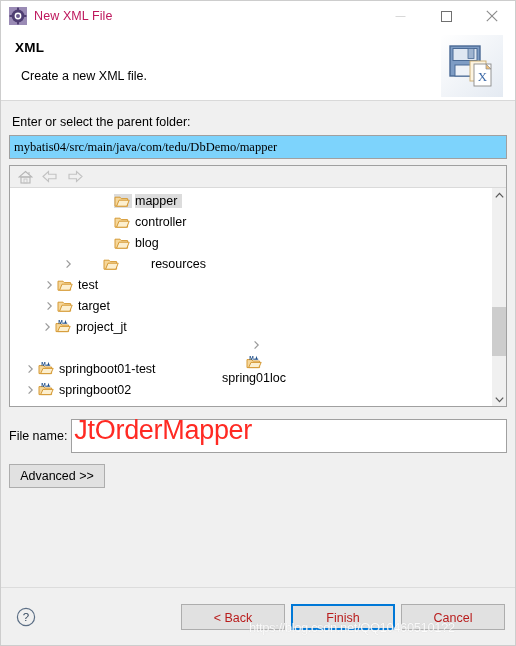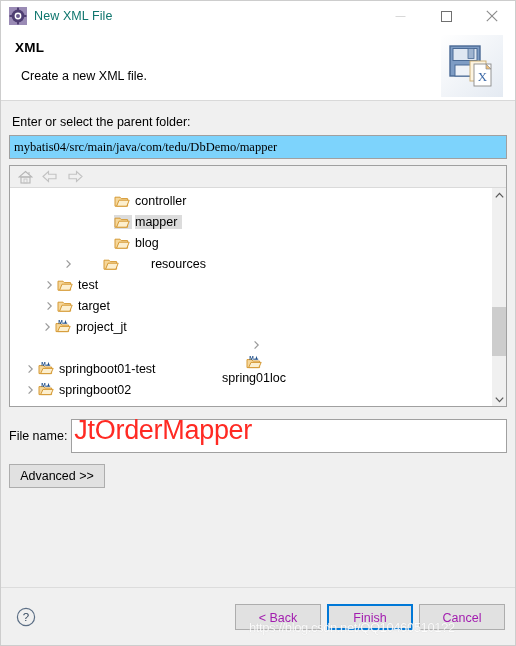--- a/index.html
+++ b/index.html
@@ -30,21 +30,21 @@
     padding-left: 8px;
   }
   .title-icon {
     width: 18px; height: 18px;
     flex: 0 0 18px;
     margin-right: 7px;
     position: relative;
   }
   .title-text {
     font-size: 12.5px;
-    color: #0f766e;
+    color: #be185d;
     letter-spacing: 0.1px;
     white-space: nowrap;
   }
   .win-controls { margin-left: auto; display: flex; height: 30px; }
   .win-btn {
     width: 46px; height: 30px;
     display: flex; align-items: center; justify-content: center;
   }
   .win-btn svg { display: block; }
 
@@ -217,26 +217,26 @@
     border-top: 1px solid #dcdcdc;
     background: #f0f0f0;
     height: 58px;
     display: flex; align-items: center;
     padding: 0 10px;
     position: relative;
   }
   .help-icon { width: 20px; height: 20px; margin-left: 5px; }
   .btn-group { margin-left: auto; display: flex; gap: 6px; align-items: center; }
   .dlg-btn {
-    width: 86px; height: 26px;
+    width: 104px; height: 26px;
     background: #e1e1e1;
     border: 1px solid #adadad;
     font-family: "Liberation Sans", sans-serif;
     font-size: 12.5px;
-    color: #a21caf;
+    color: #b91c1c;
     text-align: center;
     line-height: 24px;
   }
   .dlg-btn.default {
     border: 2px solid #0078d7;
     line-height: 22px;
   }
 
   .watermark {
     position: absolute;
@@ -346,47 +346,47 @@
         </span>
         <span class="tb-icon">
           <svg width="16" height="13" viewBox="0 0 16 13">
             <polygon points="15,6.5 9.5,1.5 9.5,4.2 2,4.2 2,8.8 9.5,8.8 9.5,11.5" fill="none" stroke="#c2c2c2" stroke-width="1.1"></polygon>
           </svg>
         </span>
       </div>
 
       <div class="tree-main">
         <div class="tree-list" id="tree-list">
-            <div class="tree-row" style="padding-left: 88px;">
+            <div class="tree-row selected" style="padding-left: 88px;">
               <span class="twisty empty">
                 <svg width="7" height="10" viewBox="0 0 7 10">
                   <polyline points="1.6,1.4 5.2,5 1.6,8.6" fill="none" stroke="#9b9b9b" stroke-width="1.2"></polyline>
                 </svg>
               </span>
               <span class="ic">
                 <svg width="16" height="14" viewBox="0 0 16 14">
                   <path d="M1 3.2 L6 3.2 L7.3 4.6 L13.6 4.6 L13.6 12.2 L1 12.2 Z" fill="#f6d79a" stroke="#d59a36" stroke-width="1"></path>
                   <path d="M2.6 12.2 L5.0 6.2 L15.2 6.2 L12.8 12.2 Z" fill="#fcefcf" stroke="#d59a36" stroke-width="1"></path>
                 </svg>
               </span>
-              <span class="lbl">controller</span>
-            </div>
-            <div class="tree-row selected" style="padding-left: 88px;">
+              <span class="lbl">mapper</span>
+            </div>
+            <div class="tree-row" style="padding-left: 88px;">
               <span class="twisty empty">
                 <svg width="7" height="10" viewBox="0 0 7 10">
                   <polyline points="1.6,1.4 5.2,5 1.6,8.6" fill="none" stroke="#9b9b9b" stroke-width="1.2"></polyline>
                 </svg>
               </span>
               <span class="ic">
                 <svg width="16" height="14" viewBox="0 0 16 14">
                   <path d="M1 3.2 L6 3.2 L7.3 4.6 L13.6 4.6 L13.6 12.2 L1 12.2 Z" fill="#f6d79a" stroke="#d59a36" stroke-width="1"></path>
                   <path d="M2.6 12.2 L5.0 6.2 L15.2 6.2 L12.8 12.2 Z" fill="#fcefcf" stroke="#d59a36" stroke-width="1"></path>
                 </svg>
               </span>
-              <span class="lbl">mapper</span>
+              <span class="lbl">controller</span>
             </div>
             <div class="tree-row" style="padding-left: 88px;">
               <span class="twisty empty">
                 <svg width="7" height="10" viewBox="0 0 7 10">
                   <polyline points="1.6,1.4 5.2,5 1.6,8.6" fill="none" stroke="#9b9b9b" stroke-width="1.2"></polyline>
                 </svg>
               </span>
               <span class="ic">
                 <svg width="16" height="14" viewBox="0 0 16 14">
                   <path d="M1 3.2 L6 3.2 L7.3 4.6 L13.6 4.6 L13.6 12.2 L1 12.2 Z" fill="#f6d79a" stroke="#d59a36" stroke-width="1"></path>

